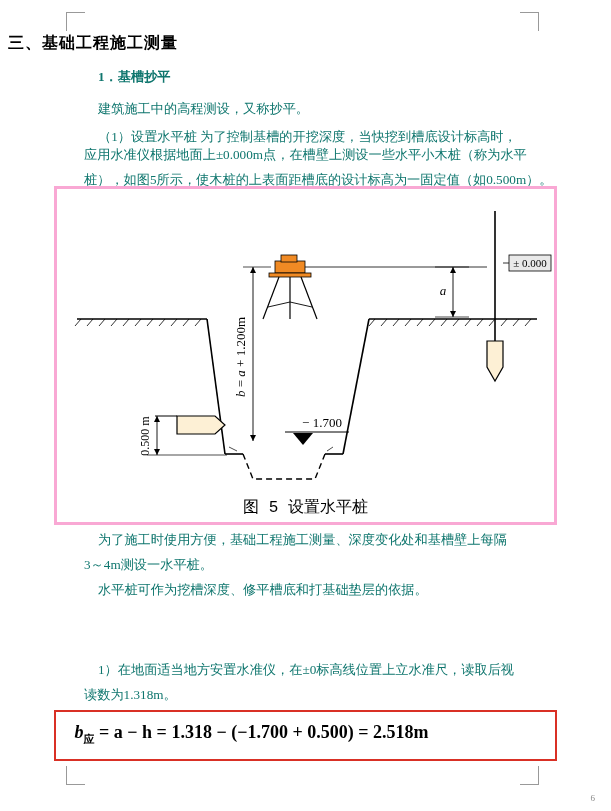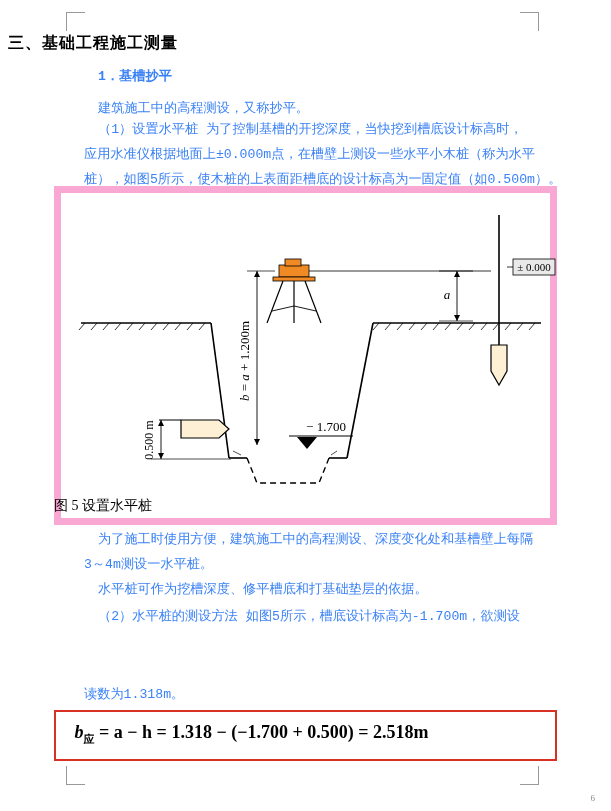--- a/index.html
+++ b/index.html
@@ -24,34 +24,34 @@
     position:absolute;left:0;top:33px;width:611px;text-align:left;
     font-size:16px;font-weight:bold;font-family:"Liberation Serif",serif;
     letter-spacing:1px;
     margin-left:8px;
   }
 
   .para{
     position:absolute;
     font-size:13.2px;
     line-height:25px;
-    font-family:Liberation Mono, monospace;
-    color:#3b82f6;
+    font-family:Liberation Serif, serif;
+    color:#0f766e;
   }
   .bold{font-weight:bold;}
 
   
   .fig-frame{
     position:absolute;left:54px;top:186px;width:503px;height:339px;
-    border:7px solid #f9a8d4;box-sizing:border-box;background:#fff;
+    border:3px solid #f9a8d4;box-sizing:border-box;background:#fff;
   }
   .fig-inner{position:absolute;left:0;top:0;width:499px;height:335px;}
   .fig-caption{
-    position:absolute;left:0;top:497px;width:503px;text-align:left;
-    font-size:14px;font-family:Liberation Serif, serif;
+    position:absolute;left:0;top:497px;width:503px;text-align:center;
+    font-size:16px;font-family:Liberation Mono, monospace;
   }
 
   
   .formula-frame{
     position:absolute;left:54px;top:710px;width:503px;height:51px;
     border:2px solid #d93025;box-sizing:border-box;
   }
   .formula{
     position:absolute;left:0;top:722px;width:503px;text-align:center;
     font-size:18px;font-weight:bold;font-family:Liberation Serif, serif;
@@ -72,21 +72,21 @@
 
   <div class="crop tl"></div>
   <div class="crop tr"></div>
   <div class="crop bl"></div>
   <div class="crop br"></div>
 
   <div class="doc-title">三、基础工程施工测量</div>
 
   <div class="para bold" style="left:98px;top:64px;">1．基槽抄平</div>
   <div class="para" style="left:98px;top:96px;">建筑施工中的高程测设，又称抄平。</div>
-  <div class="para" style="left:98px;top:117px;">（1）设置水平桩    为了控制基槽的开挖深度，当快挖到槽底设计标高时，</div>
+  <div class="para" style="left:98px;top:124px;">（1）设置水平桩    为了控制基槽的开挖深度，当快挖到槽底设计标高时，</div>
   <div class="para" style="left:84px;top:142px;">应用水准仪根据地面上±0.000m点，在槽壁上测设一些水平小木桩（称为水平</div>
   <div class="para" style="left:84px;top:167px;">桩），如图5所示，使木桩的上表面距槽底的设计标高为一固定值（如0.500m）。</div>
 
   <div class="fig-frame">
     <svg class="fig-inner" viewBox="0 0 499 335">
 
       <path d="M20,130 L150,130" stroke="#000" stroke-width="1.6" fill="none"></path>
 
       <g stroke="#000" stroke-width="0.8">
         <line x1="24" y1="130" x2="18" y2="137"></line>
@@ -191,24 +191,24 @@
 
       <g>
         <line x1="228" y1="243" x2="292" y2="243" stroke="#000" stroke-width="1"></line>
         <path d="M236,244 l10,12 l10,-12 z" fill="#000"></path>
         <text x="265" y="238" font-size="13" text-anchor="middle">− 1.700</text>
       </g>
     </svg>
   </div>
   <div class="fig-caption" style="left:54px;">图 5    设置水平桩</div>
 
-  <div class="para" style="left:98px;top:527px;">为了施工时使用方便，建筑施工中的高程测设、深度变化处和基槽壁上每隔</div>
+  <div class="para" style="left:98px;top:527px;">为了施工时使用方便，基础工程施工测量、深度变化处和基槽壁上每隔</div>
   <div class="para" style="left:84px;top:552px;">3～4m测设一水平桩。</div>
   <div class="para" style="left:98px;top:577px;text-align:center;">水平桩可作为挖槽深度、修平槽底和打基础垫层的依据。</div>
-  <div class="para" style="left:98px;top:604px;">（2）水平桩的测设方法    如图5所示，槽底设计标高为-1.700m，欲测设</div>
+  <div class="para" style="left:98px;top:657px;">1）在地面适当地方安置水准仪，在±0标高线位置上立水准尺，读取后视</div>
   <div class="para" style="left:84px;top:682px;">读数为1.318m。</div>
 
   <div class="formula-frame"></div>
   <div class="formula">
     <span class="it">b</span><span class="sub">应</span>
     <span>= a − h = 1.318 − (−1.700 + 0.500) = 2.518m</span>
   </div>
 
   <div class="page-num">6</div>
 </div>

